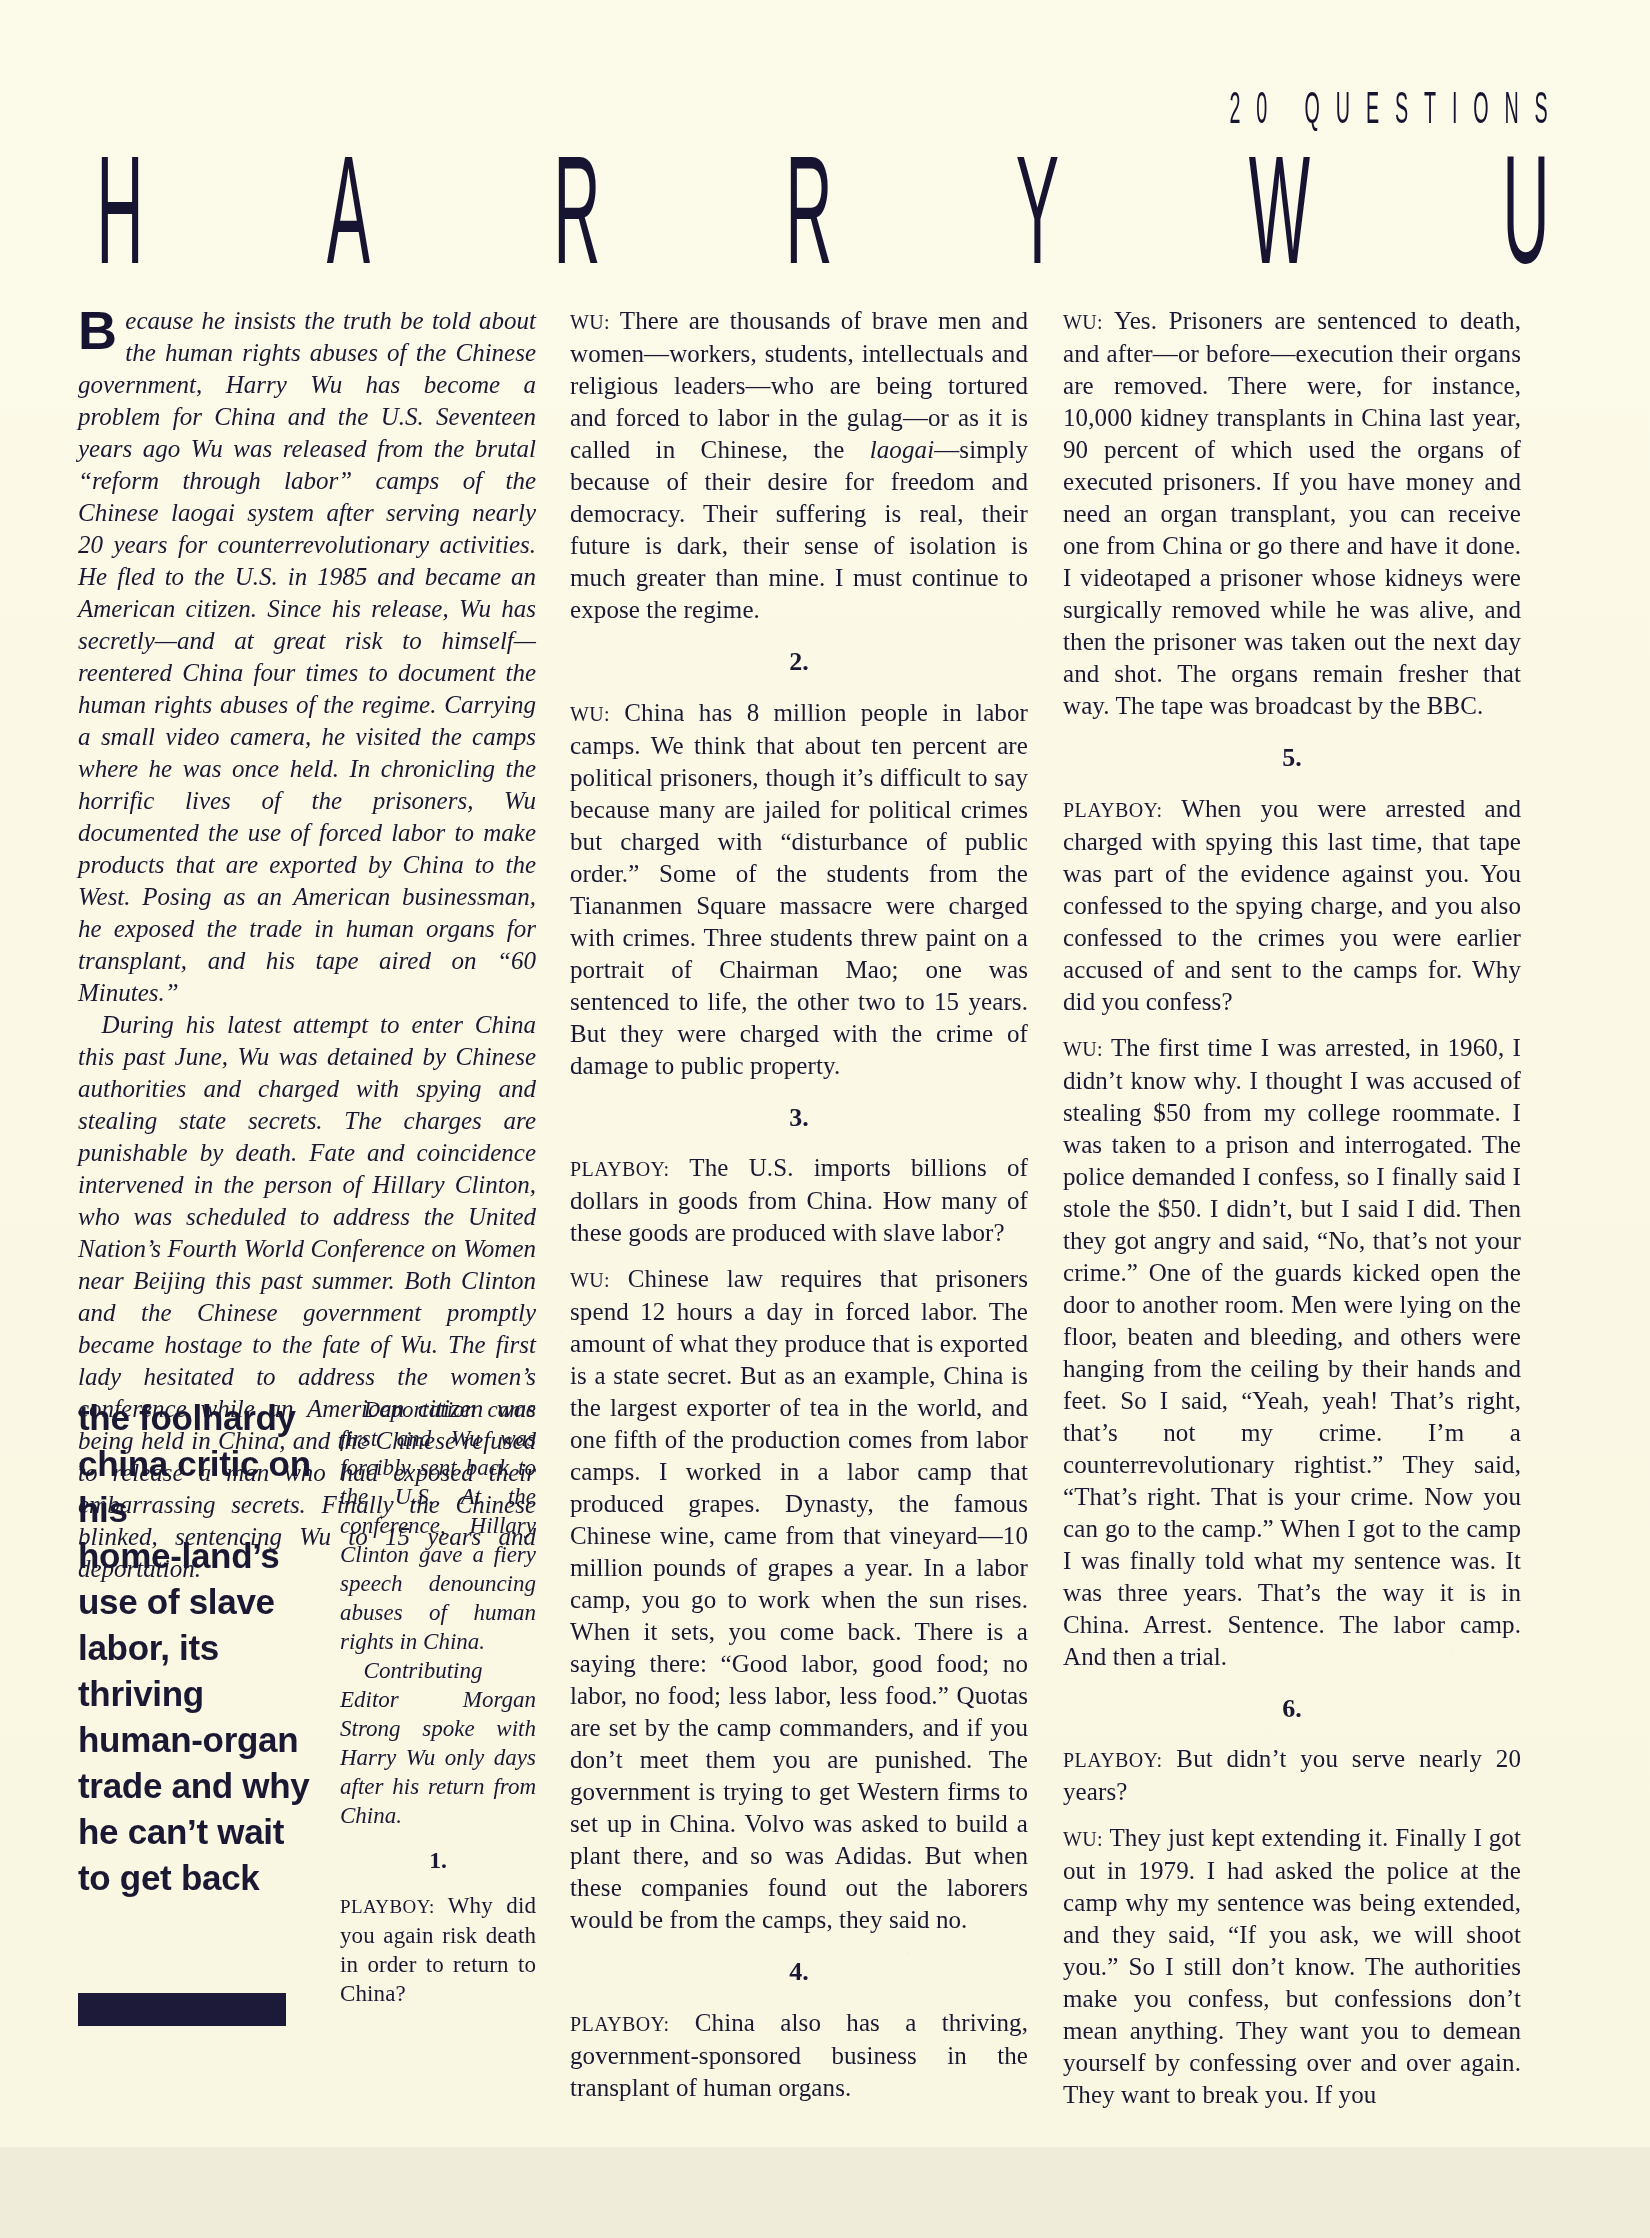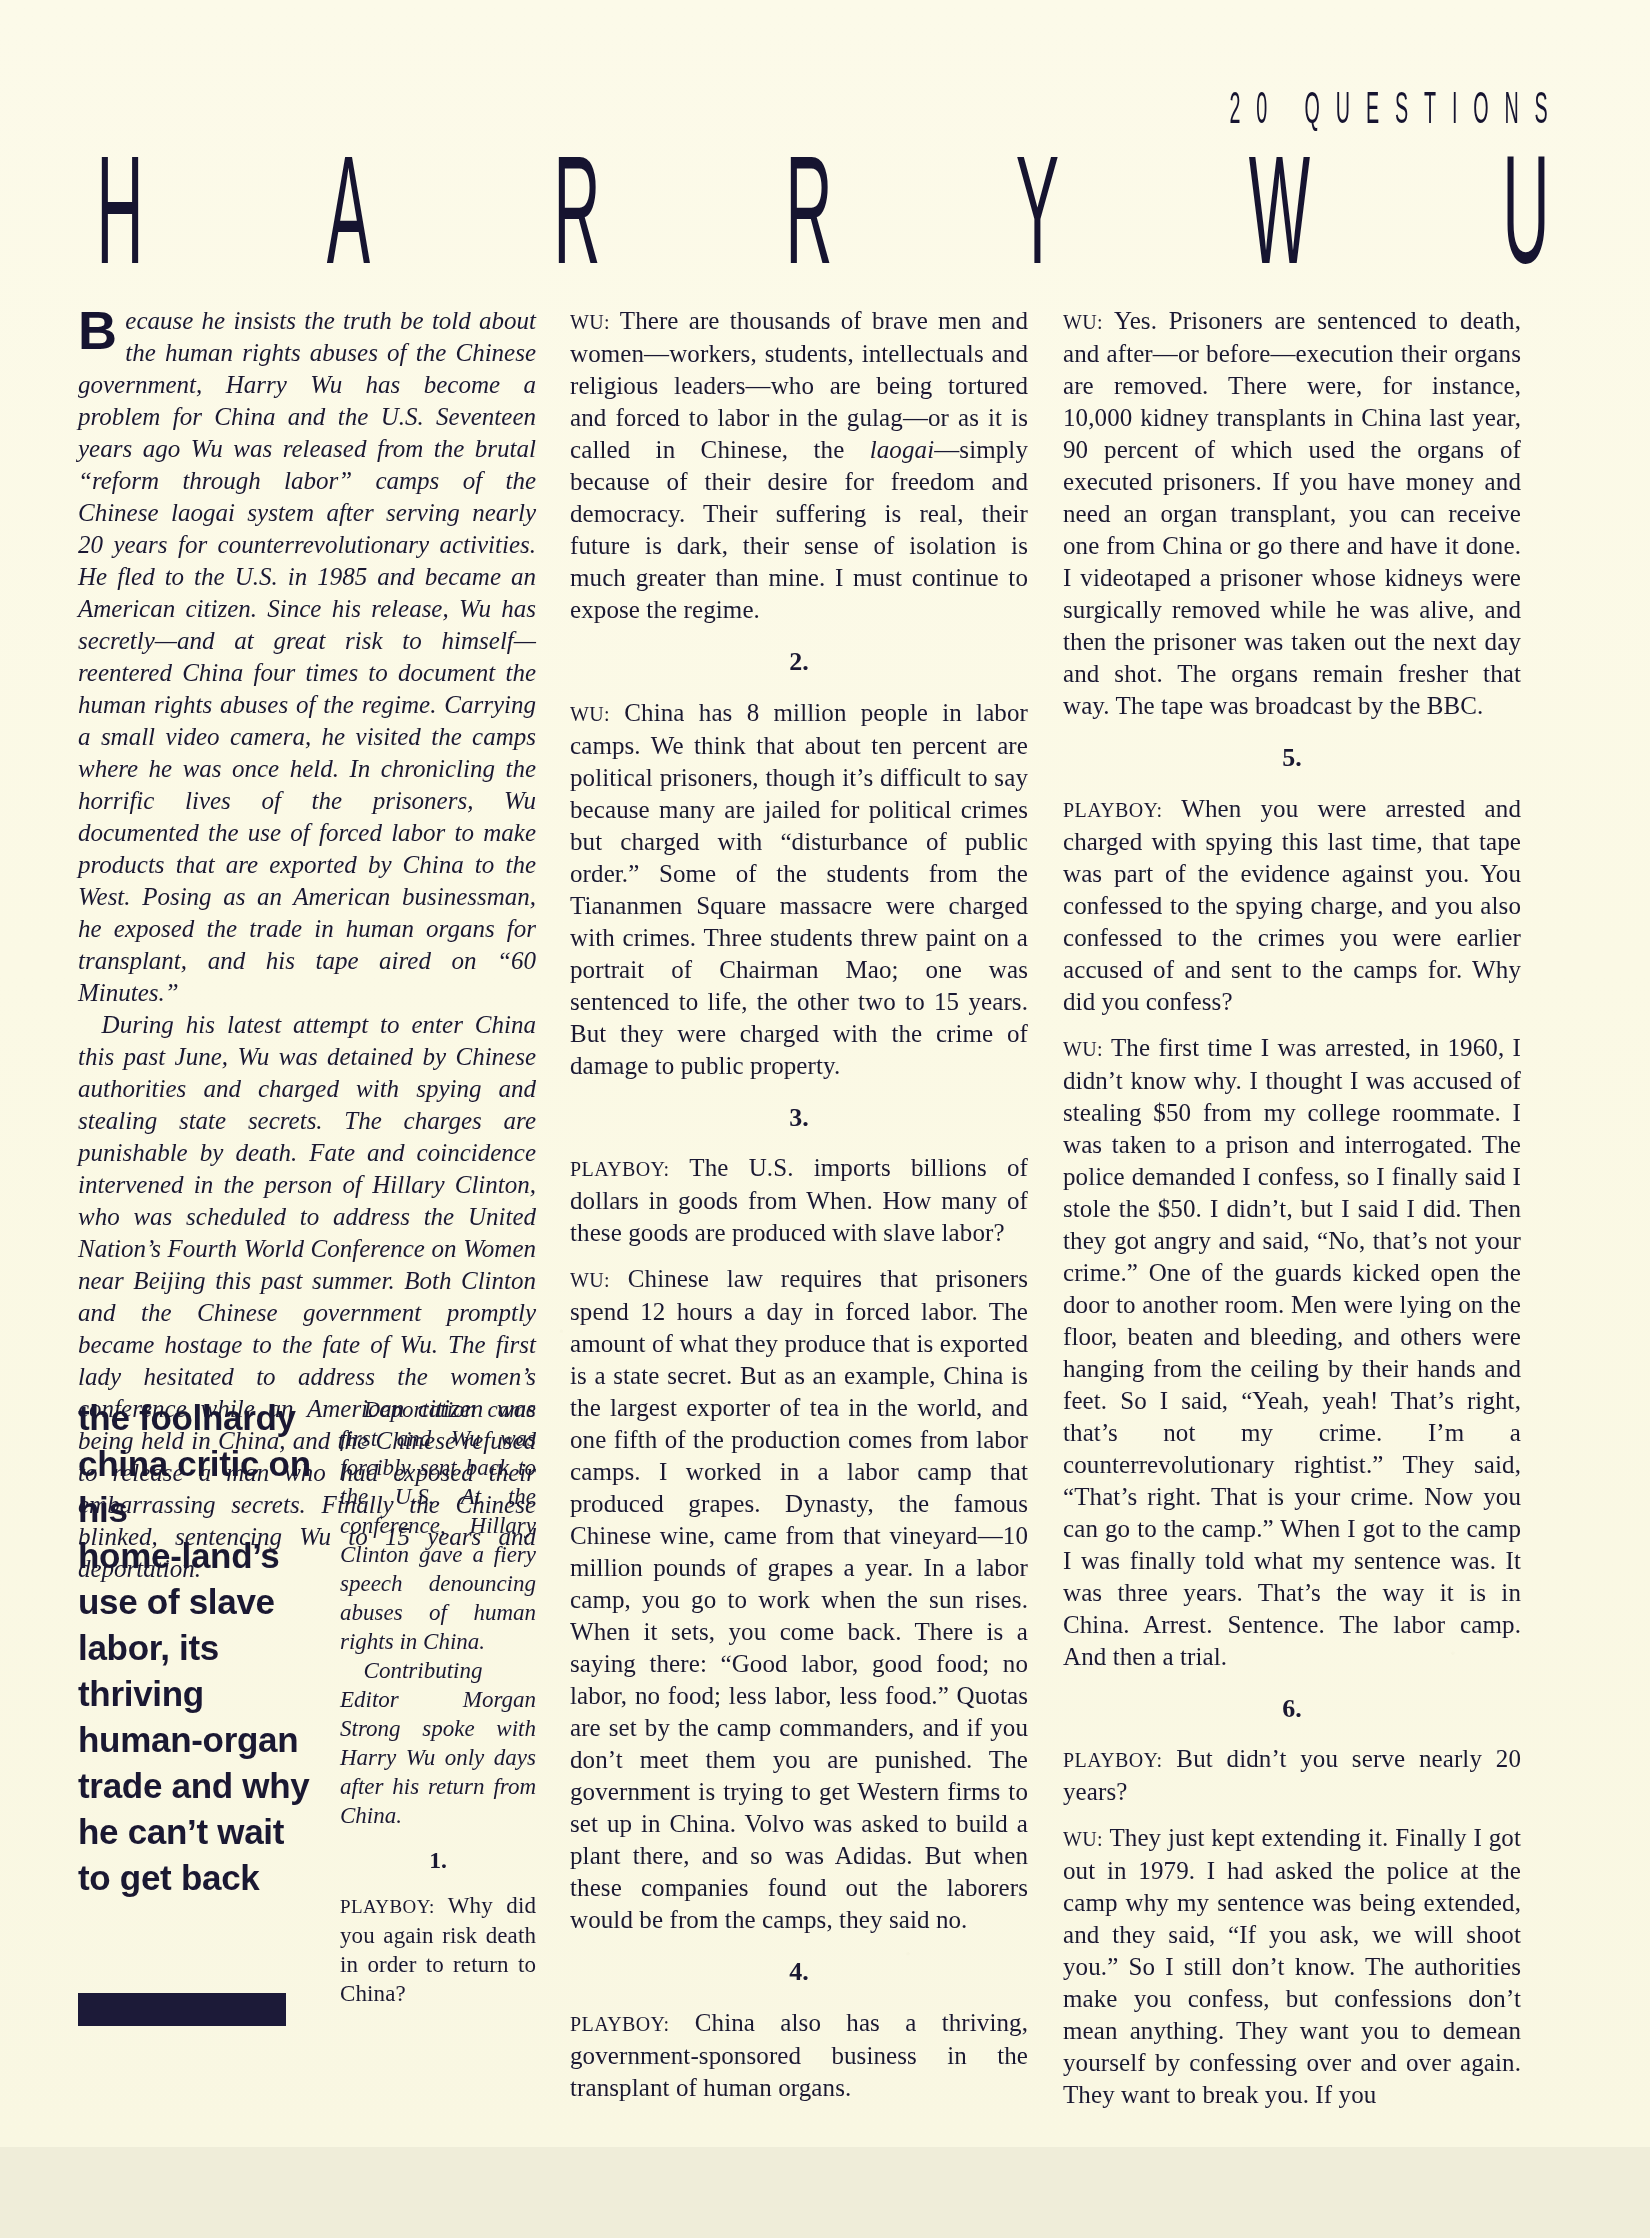--- a/index.html
+++ b/index.html
@@ -250,21 +250,21 @@
     <div class="col col-2">
 
       <p class="qa"><span class="speaker">WU:</span> <span>There are thousands of brave men and women—workers, students, intellectuals and religious leaders—who are being tortured and forced to labor in the gulag—or as it is called in Chinese, the </span><span class="ital">laogai</span><span>—simply because of their desire for freedom and democracy. Their suffering is real, their future is dark, their sense of isolation is much greater than mine. I must continue to expose the regime.</span></p>
 
       <div class="qnum">2.</div>
 
       <p class="qa"><span class="speaker">WU:</span> <span>China has 8 million people in labor camps. We think that about ten percent are political prisoners, though it’s difficult to say because many are jailed for political crimes but charged with “disturbance of public order.” Some of the students from the Tiananmen Square massacre were charged with crimes. Three students threw paint on a portrait of Chairman Mao; one was sentenced to life, the other two to 15 years. But they were charged with the crime of damage to public property.</span></p>
 
       <div class="qnum">3.</div>
 
-      <p class="qa"><span class="speaker">PLAYBOY:</span> <span>The U.S. imports billions of dollars in goods from When. How many of these goods are produced with slave labor?</span></p>
+      <p class="qa"><span class="speaker">PLAYBOY:</span> <span>The U.S. imports billions of dollars in goods from China. How many of these goods are produced with slave labor?</span></p>
       <p class="qa"><span class="speaker">WU:</span> <span>Chinese law requires that prisoners spend 12 hours a day in forced labor. The amount of what they produce that is exported is a state secret. But as an example, China is the largest exporter of tea in the world, and one fifth of the production comes from labor camps. I worked in a labor camp that produced grapes. Dynasty, the famous Chinese wine, came from that vineyard—10 million pounds of grapes a year. In a labor camp, you go to work when the sun rises. When it sets, you come back. There is a saying there: “Good labor, good food; no labor, no food; less labor, less food.” Quotas are set by the camp commanders, and if you don’t meet them you are punished. The government is trying to get Western firms to set up in China. Volvo was asked to build a plant there, and so was Adidas. But when these companies found out the laborers would be from the camps, they said no.</span></p>
 
       <div class="qnum">4.</div>
 
       <p class="qa"><span class="speaker">PLAYBOY:</span> <span>China also has a thriving, government-sponsored business in the transplant of human organs.</span></p>
     </div>
 
     <div class="col col-3">
 
       <p class="qa"><span class="speaker">WU:</span> <span>Yes. Prisoners are sentenced to death, and after—or before—execution their organs are removed. There were, for instance, 10,000 kidney transplants in China last year, 90 percent of which used the organs of executed prisoners. If you have money and need an organ transplant, you can receive one from China or go there and have it done. I videotaped a prisoner whose kidneys were surgically removed while he was alive, and then the prisoner was taken out the next day and shot. The organs remain fresher that way. The tape was broadcast by the BBC.</span></p>

